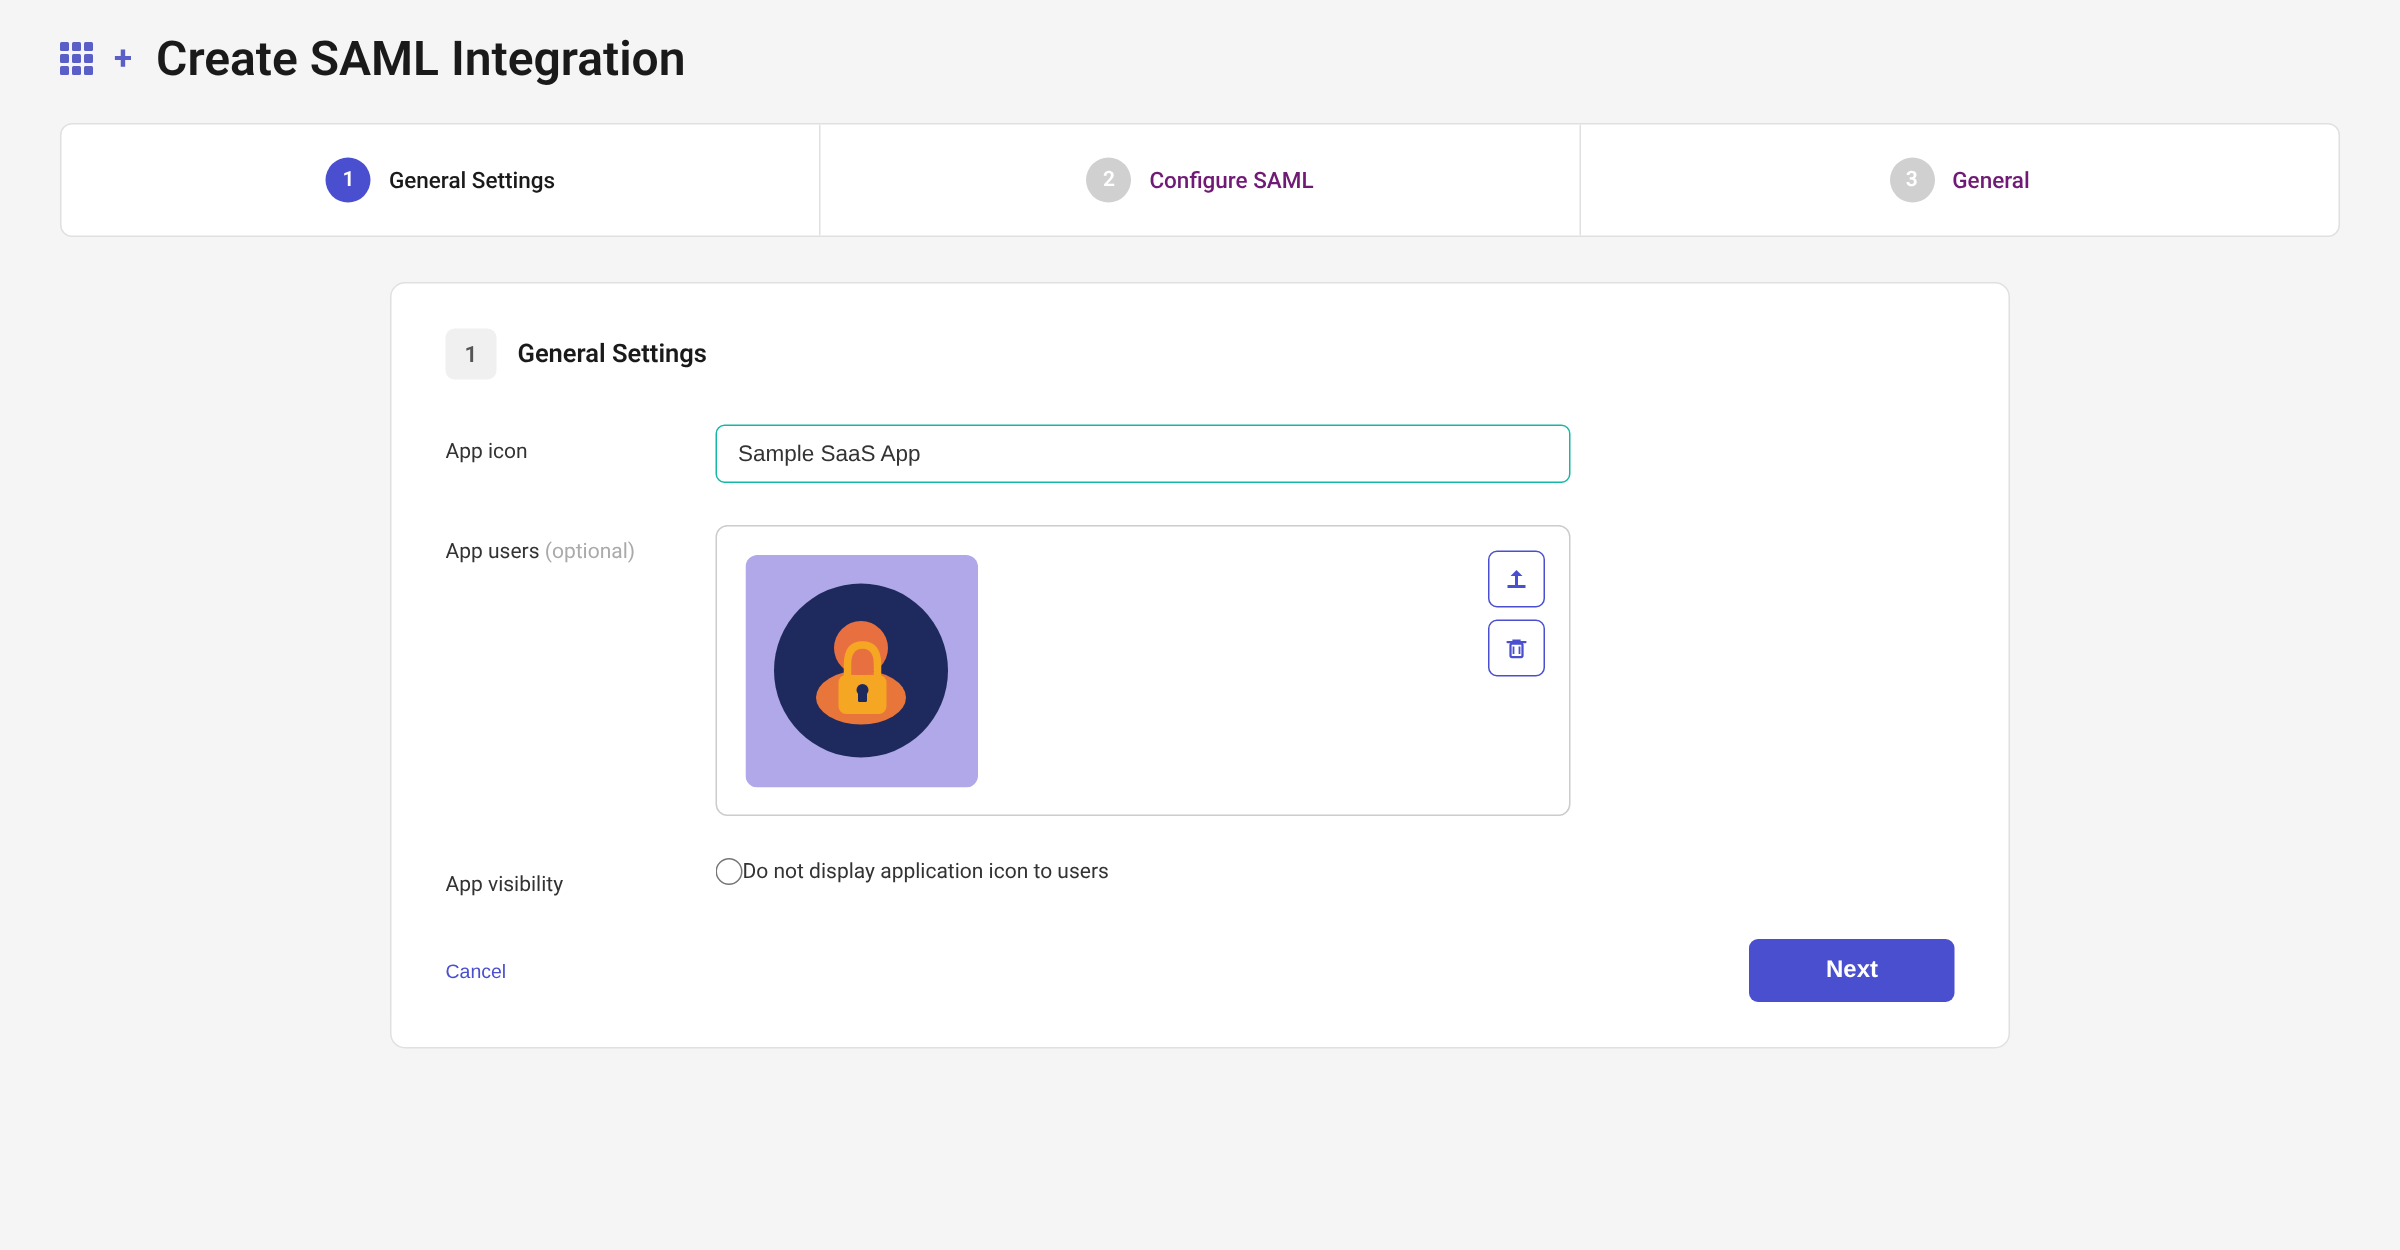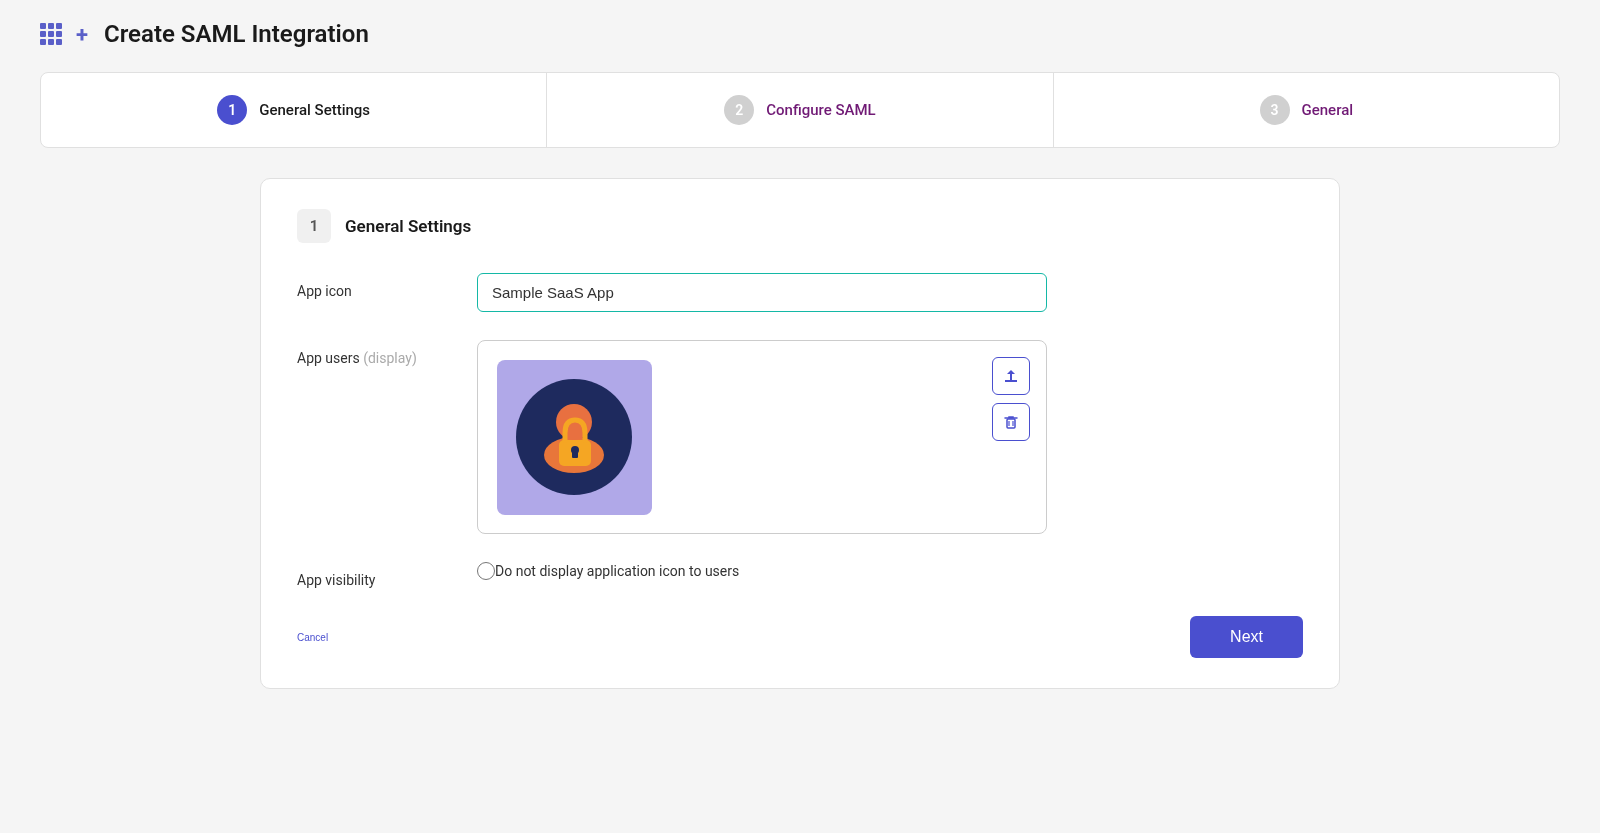--- a/index.html
+++ b/index.html
@@ -10,21 +10,21 @@
       padding: 20px 40px;
       color: #333;
     }
     .page-header {
       display: flex;
       align-items: center;
       gap: 10px;
       margin-bottom: 24px;
     }
     .page-title {
-      font-size: 24px;
+      font-size: 32px;
       font-weight: 600;
       color: #1a1a1a;
     }
     .grid-icon {
       display: inline-grid;
       grid-template-columns: repeat(3, 6px);
       gap: 2px;
       margin-right: 4px;
     }
     .grid-icon span {
@@ -207,33 +207,33 @@
     .form-footer {
       display: flex;
       align-items: center;
       justify-content: space-between;
       margin-top: 20px;
     }
     .cancel-btn {
       background: none;
       border: none;
       color: #4a4fcf;
-      font-size: 10px;
+      font-size: 13px;
       font-weight: 500;
       cursor: pointer;
       padding: 0;
     }
     .next-btn {
       background: #4a4fcf;
       color: #fff;
       border: none;
       border-radius: 6px;
-      padding: 12px 40px;
+      padding: 12px 51px;
       font-size: 16px;
-      font-weight: 400;
+      font-weight: 700;
       cursor: pointer;
     }
   </style>
 </head>
 <body>
 
 <div class="page-header">
   <span class="grid-icon">
     <span></span>
       <span></span>
@@ -273,21 +273,21 @@
   <div class="form-row">
     <div class="form-label">App icon</div>
     <div class="form-control">
       <input class="text-input" type="text" value="Sample SaaS App" style="">
     </div>
   </div>
 
   <div class="form-row">
     <div class="form-label">
       <span>App users</span>
-      <span class="optional"> <span>(display)</span></span>
+      <span class="optional"> <span>(optional)</span></span>
     </div>
     <div class="form-control">
       <div class="logo-upload-area">
         <div class="logo-preview">
 
           <svg class="logo-svg-wrap" viewBox="0 0 155 155" xmlns="http://www.w3.org/2000/svg">
 
             <rect width="155" height="155" fill="#b0a8e8" rx="8"></rect>
 
             <circle cx="77" cy="77" r="58" fill="#1e2a5e"></circle>

